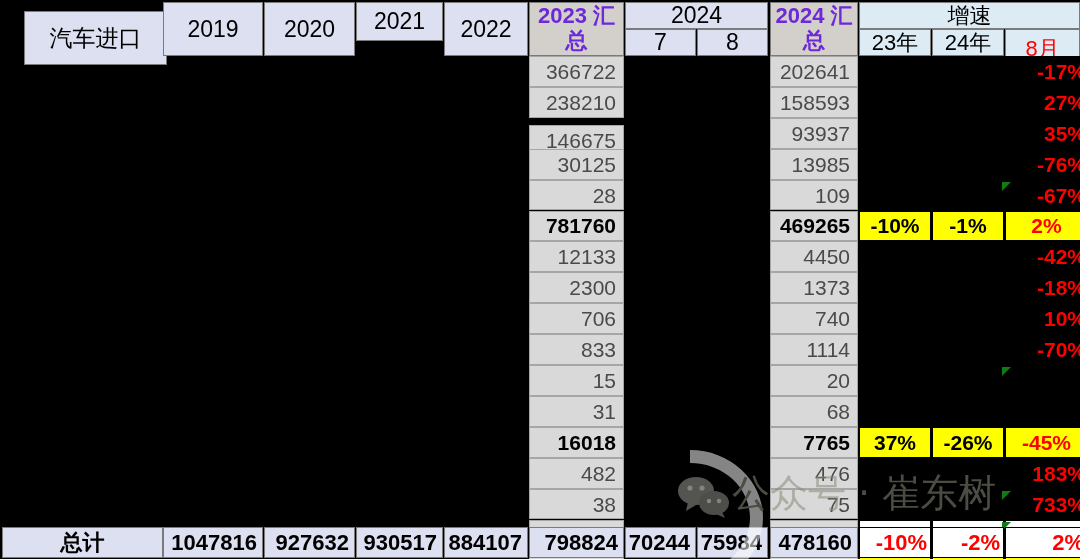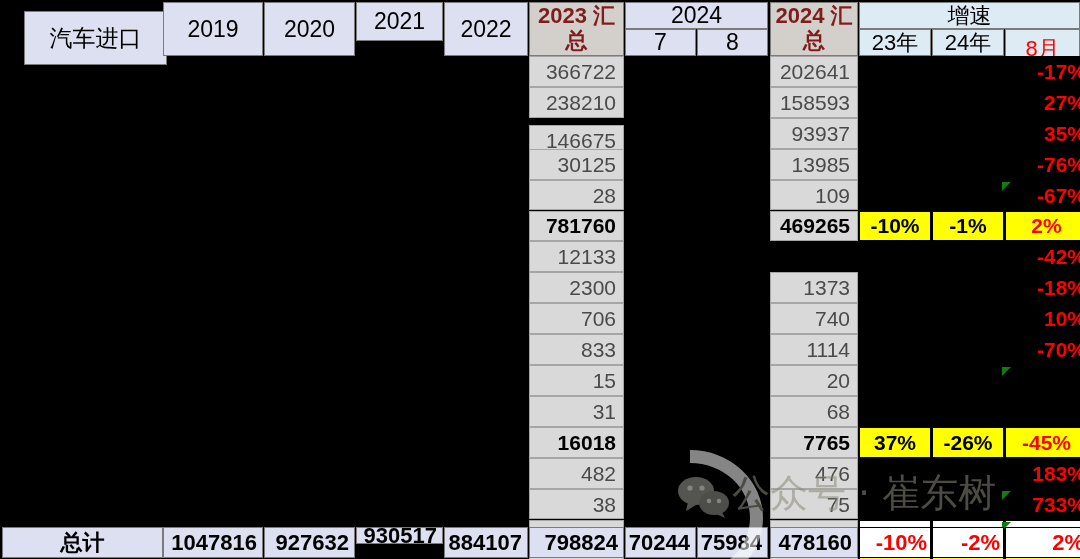--- a/index.html
+++ b/index.html
@@ -27,21 +27,21 @@
   }
   
   .hdr-blue {
     background: #dce0f0;
     color: #000;
     border: 1px solid #7b7b7b;
     font-size: 23px;
   }
   .hdr-gray {
     background: #d3d0cb;
-    color: #7f1d1d;
+    color: #6d28d9;
     border: 1px solid #7b7b7b;
     font-weight: bold;
     font-size: 22px;
     flex-direction: column;
     justify-content: center;
     line-height: 1.12;
   }
   .hdr-lblue {
     background: #ddecf4;
     color: #000;
@@ -253,20 +253,23 @@
     </div>
     <div class="cell d-yellow" style="left: 932px; top: 210.5px; width: 72px; height: 30.9px;">
       <span>-1%</span>
     </div>
     <div class="cell d-yellow red" style="left: 1005px; top: 210.5px; width: 83px; height: 30.9px;">
       <span>2%</span>
     </div>
     <div class="cell d-gray" style="left: 529px; top: 241.4px; width: 95px; height: 30.9px;">
       <span>12133</span>
     </div>
+    <div class="cell d-gray" style="left: 770px; top: 241.4px; width: 88px; height: 30.9px;">
+      <span>4450</span>
+    </div>
     <div class="cell d-black" style="left: 1005px; top: 241.4px; width: 83px; height: 30.9px;">
       <span>-42%</span>
     </div>
     <div class="cell d-gray" style="left: 529px; top: 272.3px; width: 95px; height: 30.9px;">
       <span>2300</span>
     </div>
     <div class="cell d-gray" style="left: 770px; top: 272.3px; width: 88px; height: 30.9px;">
       <span>1373</span>
     </div>
     <div class="cell d-black" style="left: 1005px; top: 272.3px; width: 83px; height: 30.9px;">
@@ -370,21 +373,21 @@
     </div>
     <div class="cell tot ctr" style="left: 2px; top: 527px; width: 161px; height: 31px;">
       <span>总计</span>
     </div>
     <div class="cell tot" style="left: 163px; top: 527px; width: 100px; height: 31px;">
       <span>1047816</span>
     </div>
     <div class="cell tot" style="left: 264px; top: 527px; width: 91px; height: 31px;">
       <span>927632</span>
     </div>
-    <div class="cell tot" style="left: 356px; top: 527px; width: 87px; height: 17px;">
+    <div class="cell tot" style="left: 356px; top: 527px; width: 87px; height: 31px;">
       <span>930517</span>
     </div>
     <div class="cell tot" style="left: 444px; top: 527px; width: 84px; height: 31px;">
       <span>884107</span>
     </div>
     <div class="cell tot" style="left: 529px; top: 527px; width: 95px; height: 31px;">
       <span>798824</span>
     </div>
     <div class="cell tot" style="left: 625px; top: 527px; width: 71px; height: 31px;">
       <span>70244</span>

